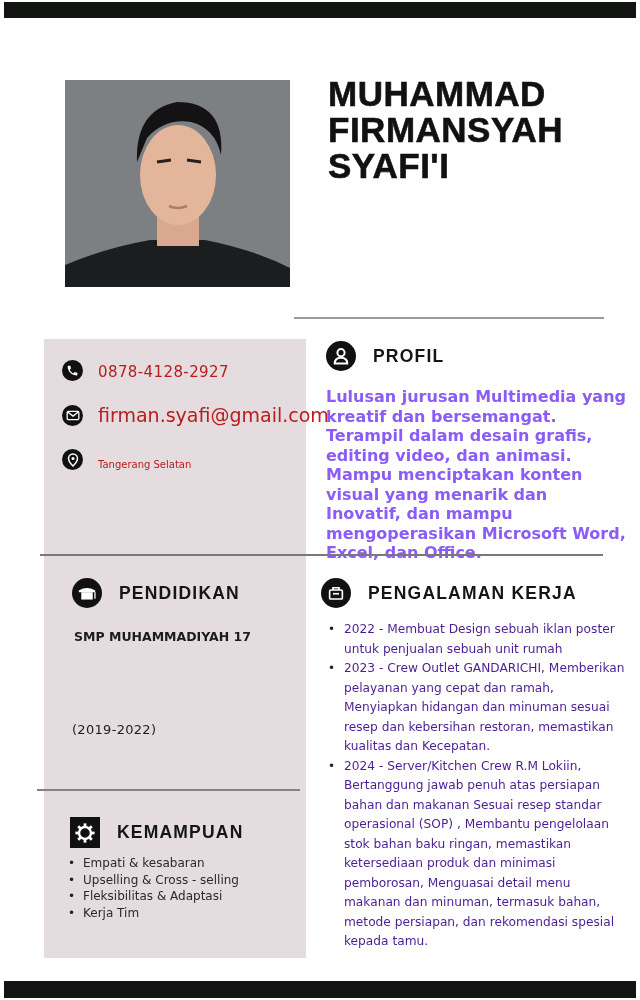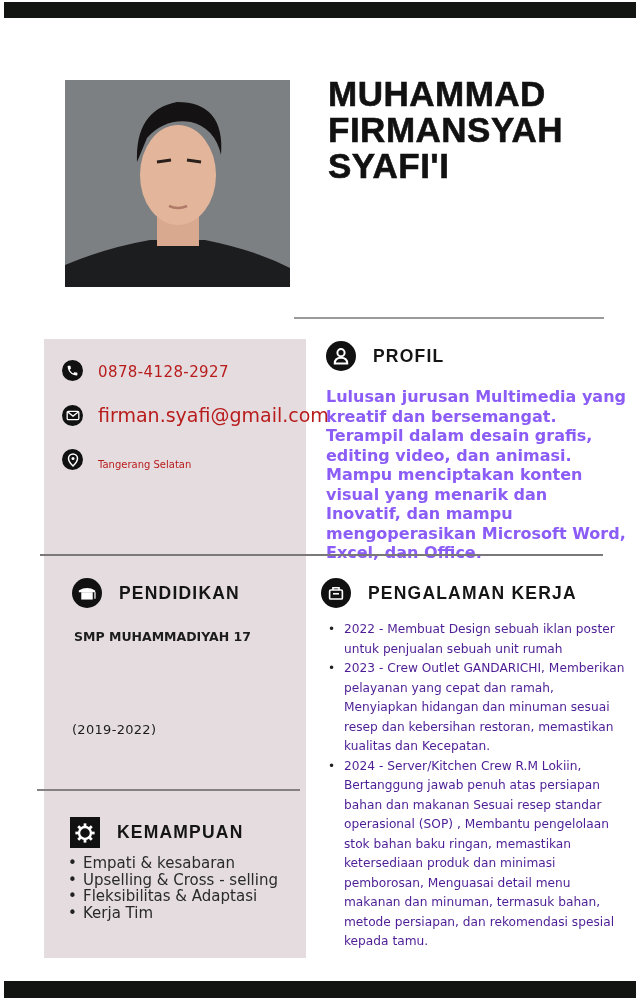--- a/index.html
+++ b/index.html
@@ -54,21 +54,21 @@
     .edu .sch { font-weight: bold; font-size: 12.5px; }
     .edu.e1 { top: 629px; }
     .edu.e2 { top: 682px; left: 72px; margin-top: 40px; }
 
     .exp { position: absolute; left: 327px; top: 620px; width: 300px; list-style: none;
       font-size: 12.2px; line-height: 19.5px; color: #4c1d95; }
     .exp li { position: relative; padding-left: 17px; }
     .exp li::before { content: "•"; position: absolute; left: 1px; top: 0; font-size: 12px; color: #222; }
 
     .skills { position: absolute; left: 68px; top: 855px; list-style: none;
-      font-size: 15px; line-height: 16.5px; color: #2a2a2a; }
+      font-size: 12px; line-height: 16.5px; color: #2a2a2a; }
     .skills li { position: relative; padding-left: 15px; }
     .skills li::before { content: "•"; position: absolute; left: 0; top: 0; color: #222; }
   </style>
 </head>
 <body>
 
 <div class="bar top"></div>
 
 <div class="photo">
   <svg viewBox="0 0 225 207" preserveAspectRatio="none">

